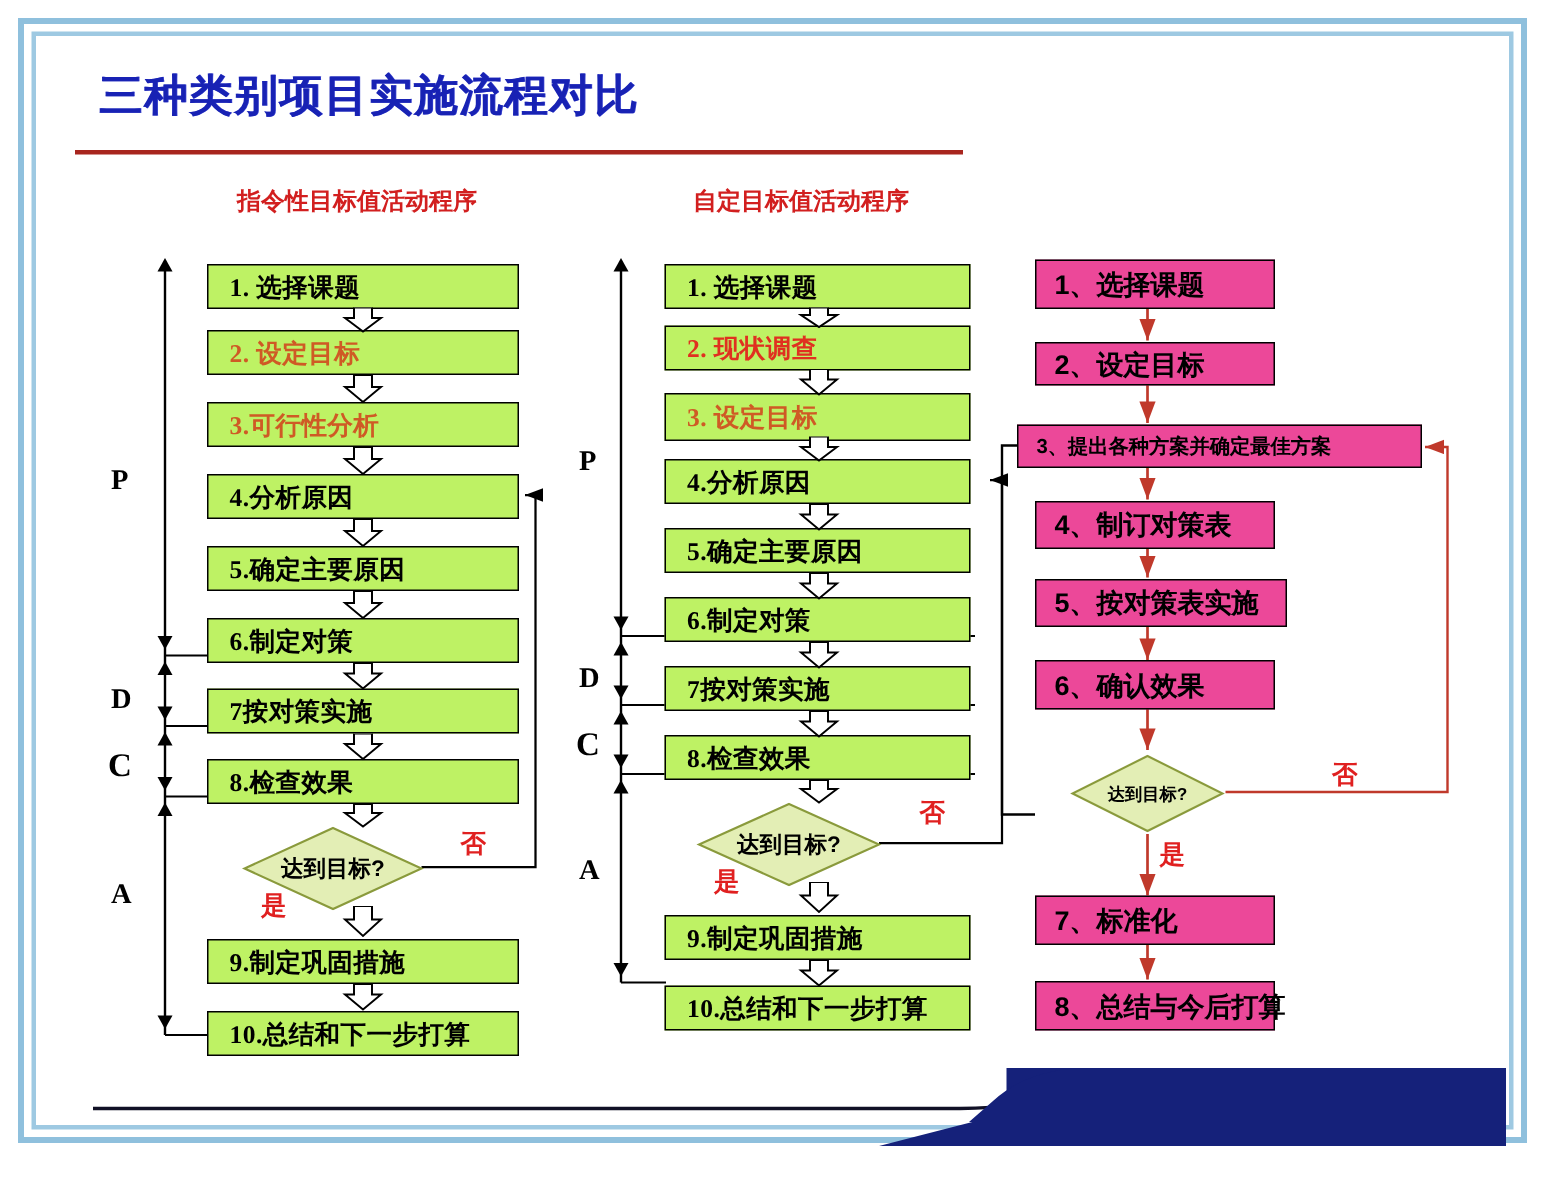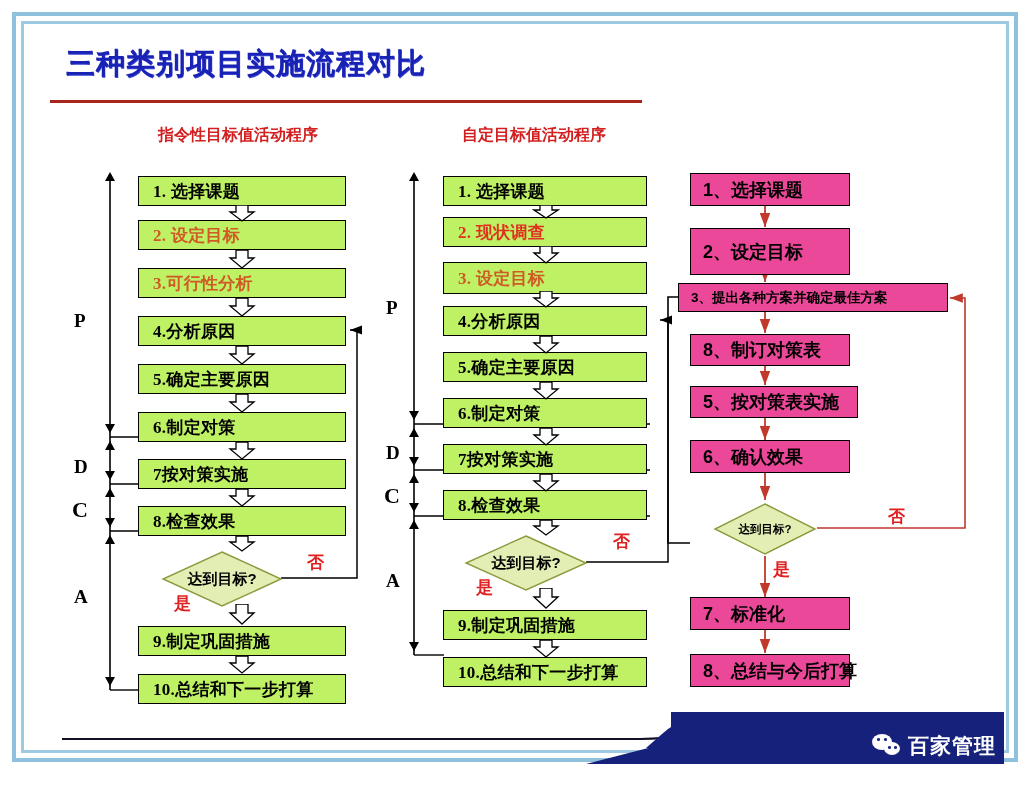--- a/index.html
+++ b/index.html
@@ -387,23 +387,23 @@
   </div>
   <div class="yn" style="left:613px;top:530px;">否</div>
   <div class="yn" style="left:476px;top:576px;">是</div>
 
   <div class="pdca" style="left:386px;top:297px;">P</div>
   <div class="pdca" style="left:386px;top:442px;">D</div>
   <div class="pdca big" style="left:384px;top:483px;">C</div>
   <div class="pdca" style="left:386px;top:570px;">A</div>
 
   <div class="cbox" style="left:690px;top:173px;width:160px;height:33px;">1、选择课题</div>
-  <div class="cbox" style="left:690px;top:228px;width:160px;height:47px;">2、设定目标</div>
+  <div class="cbox" style="left:690px;top:228px;width:160px;height:29px;">2、设定目标</div>
   <div class="cbox small" style="left:678px;top:283px;width:270px;height:29px;">3、提出各种方案并确定最佳方案</div>
-  <div class="cbox" style="left:690px;top:334px;width:160px;height:32px;">8、制订对策表</div>
+  <div class="cbox" style="left:690px;top:334px;width:160px;height:32px;">4、制订对策表</div>
   <div class="cbox" style="left:690px;top:386px;width:168px;height:32px;">5、按对策表实施</div>
   <div class="cbox" style="left:690px;top:440px;width:160px;height:33px;">6、确认效果</div>
   <div class="cbox" style="left:690px;top:597px;width:160px;height:33px;">7、标准化</div>
   <div class="cbox" style="left:690px;top:654px;width:160px;height:33px;">8、总结与今后打算</div>
 
   <div class="diamond-wrap" style="left:713px;top:503px;width:104px;height:52px;">
     <svg width="104" height="52">
         <polygon points="52,1 102,26 52,51 2,26" fill="#e3eeb5" stroke="#8a9a3c" stroke-width="1.4"></polygon>
       </svg>
     <div class="diamond-label" style="font-size:11.5px;">达到目标?</div>
@@ -414,25 +414,14 @@
   <div class="bottom-band">
     <svg width="978" height="70">
       <path d="M978,70 L978,20 L700,20 Q650,20 630,52 L560,70 z" fill="#15217a"></path>
       <path d="M978,70 L978,18 L706,18 Q652,18 624,54 L1,70 z" fill="#15217a" opacity="0"></path>
       <rect x="645" y="18" width="333" height="36" fill="#15217a"></rect>
       <path d="M600,54 Q655,54 680,22 L700,18 L620,18 Q600,30 580,54 z" fill="#15217a" opacity="0"></path>
       <path d="M978,18 L700,18 Q660,18 636,40 L620,54 L978,54 z" fill="#15217a"></path>
     </svg>
   </div>
 
-  <div class="wm">
-    <span class="wm-icon">
-      <span class="b1"></span>
-      <span class="b2"></span>
-      <span class="d" style="left:5px;  top:4px;"></span>
-      <span class="d" style="left:12px; top:4px;"></span>
-      <span class="d" style="left:16px; top:12px;"></span>
-      <span class="d" style="left:22px; top:12px;"></span>
-    </span>
-    <span>百家管理</span>
-  </div>
 
 </div>
 
 </body></html>

